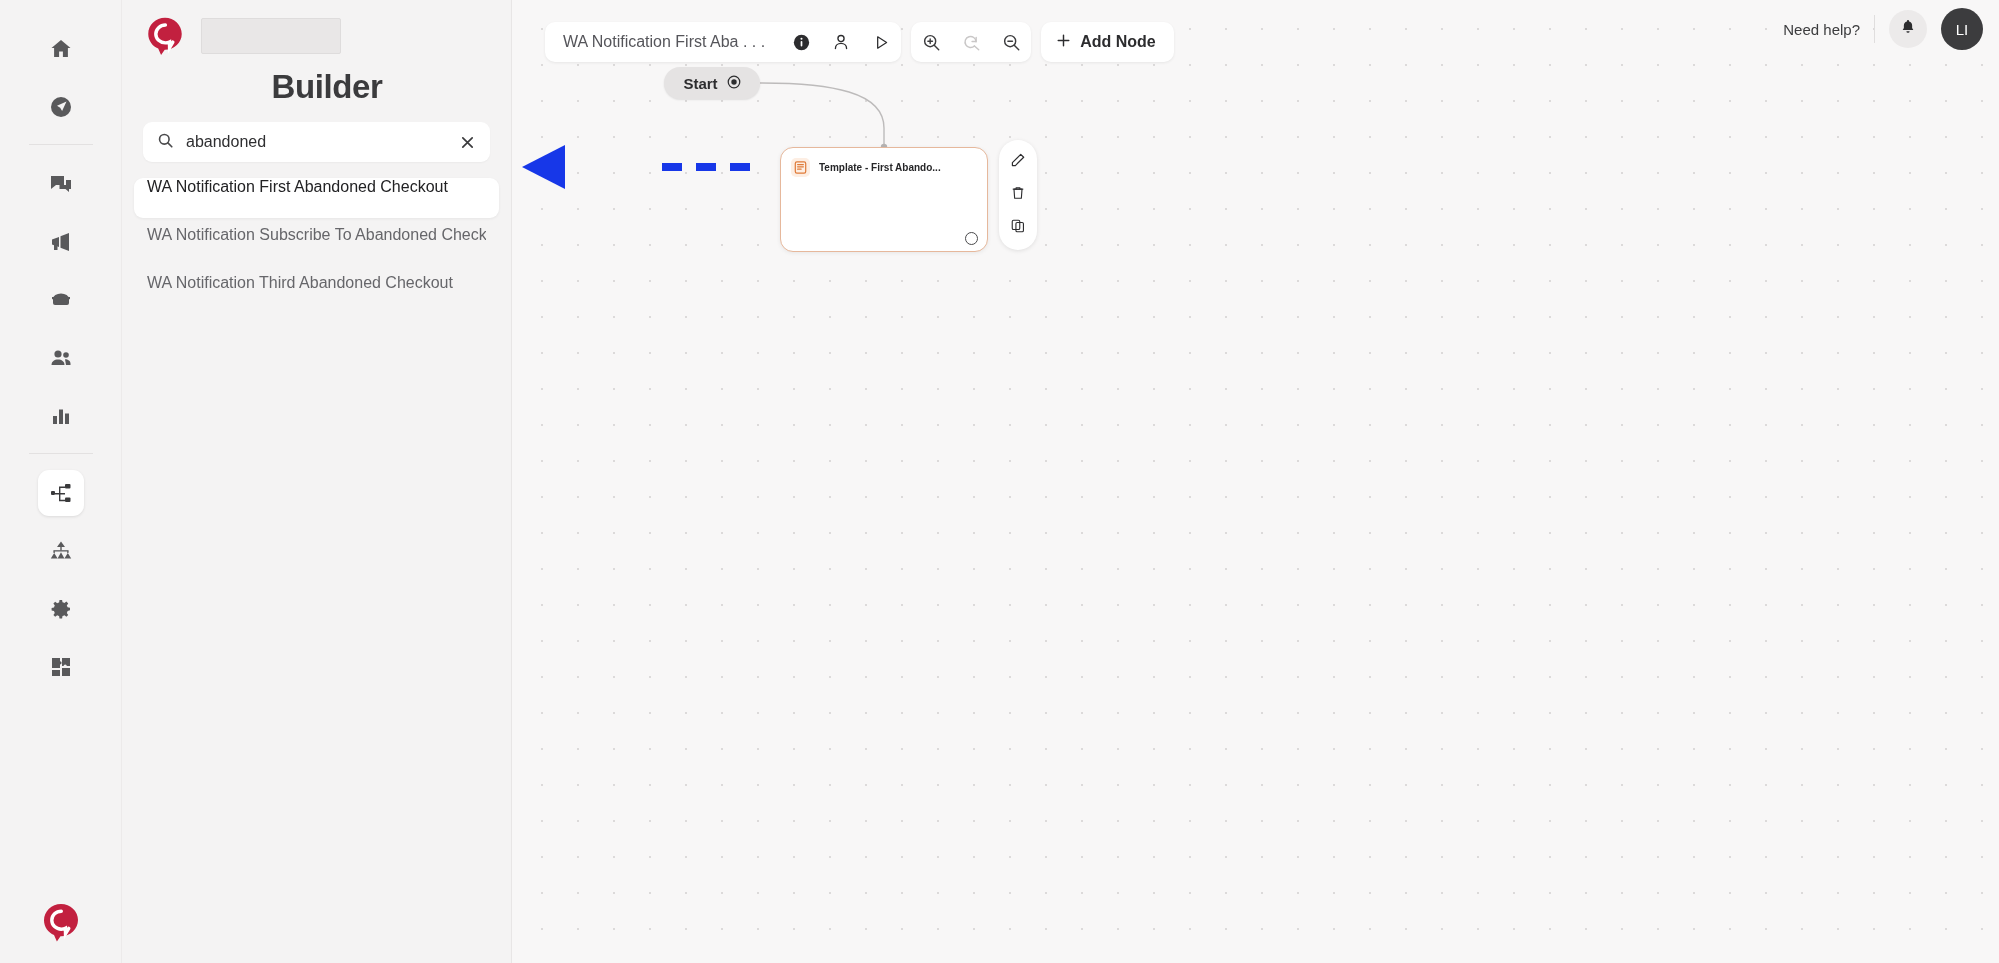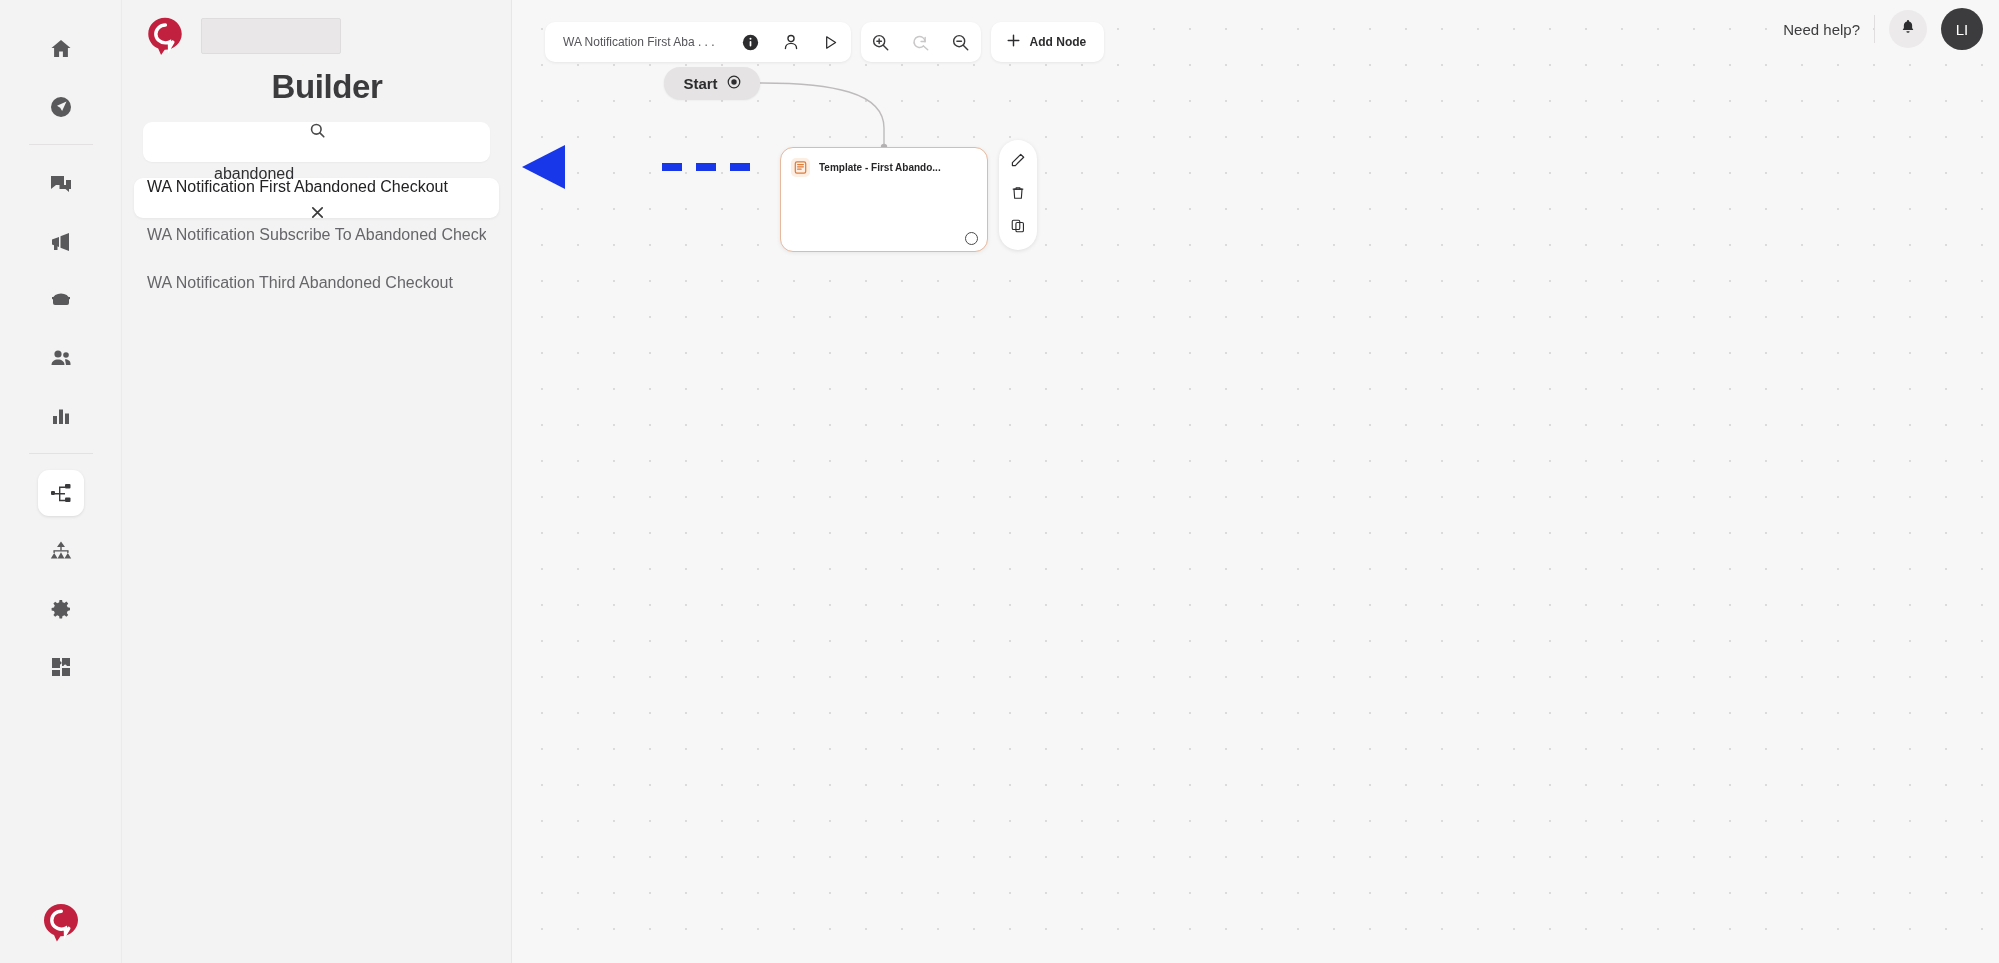--- a/index.html
+++ b/index.html
@@ -53,24 +53,23 @@
     width: 140px; height: 36px; background: #e9e7e7;
     border: 1px solid #dedcdc; border-radius: 2px;
   }
   .panel-title {
     font-size: 33px; font-weight: bold; color: #3b3b3d;
     padding: 10px 0 0 21px; letter-spacing: -0.4px; text-align: center;
   }
   .search-wrap { padding: 16px 21px 0 21px; }
   .search-box {
     height: 40px; background: #ffffff; border-radius: 9px;
-    display: flex; align-items: center; gap: 22px;
+    display: flex; align-items: center; gap: 12px;
     padding: 0 12px 0 14px;
     box-shadow: 0 1px 2px rgba(0,0,0,.04);
-    flex-direction: column;
   }
   .search-box svg { flex: 0 0 auto; }
   .search-input {
     flex: 1 1 auto; border: none; outline: none; background: transparent;
     font-family: "Liberation Sans", sans-serif; font-size: 16px; color: #2f2f31;
   }
   .clear-btn {
     width: 22px; height: 22px; display:flex; align-items:center; justify-content:center;
     cursor: pointer; color: #3a3a3c;
   }
@@ -99,32 +98,32 @@
   }
 
   
   .tbar { position: absolute; top: 22px; left: 33px; display: flex; align-items: center; gap: 10px; }
   .tbar-group {
     background: #ffffff; border-radius: 10px; height: 40px;
     display: flex; align-items: center;
     box-shadow: 0 1px 3px rgba(0,0,0,.07);
   }
   .tbar-name {
-    font-size: 12px; color: #55555a; padding: 0 16px 0 18px; white-space: nowrap;
+    font-size: 16px; color: #55555a; padding: 0 16px 0 18px; white-space: nowrap;
   }
   .tbar-btn {
     width: 40px; height: 40px; display: flex; align-items: center; justify-content: center;
     cursor: pointer;
   }
   .tbar-btn svg { display: block; }
   .addnode {
     background: #ffffff; border-radius: 10px; height: 40px;
     display: flex; align-items: center; gap: 8px; padding: 0 18px 0 14px;
     box-shadow: 0 1px 3px rgba(0,0,0,.07); cursor: pointer;
-    font-size: 12px; font-weight: 600; color: #2c2c2e; white-space: nowrap;
+    font-size: 16px; font-weight: 600; color: #2c2c2e; white-space: nowrap;
   }
 
   
   .hdr-right {
     position: absolute; top: 8px; right: 16px;
     display: flex; align-items: center; gap: 14px;
   }
   .need-help { font-size: 15px; color: #3c3c3e; cursor: pointer; }
   .hdr-div { width: 1px; height: 28px; background: #e0dede; }
   .bell {

